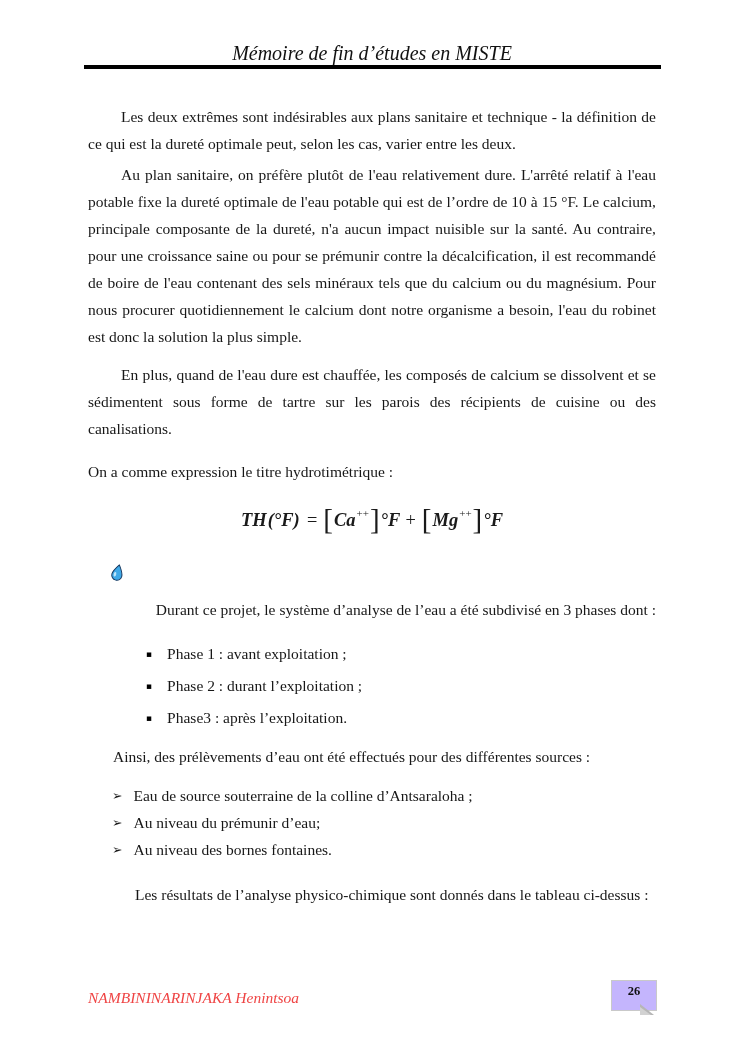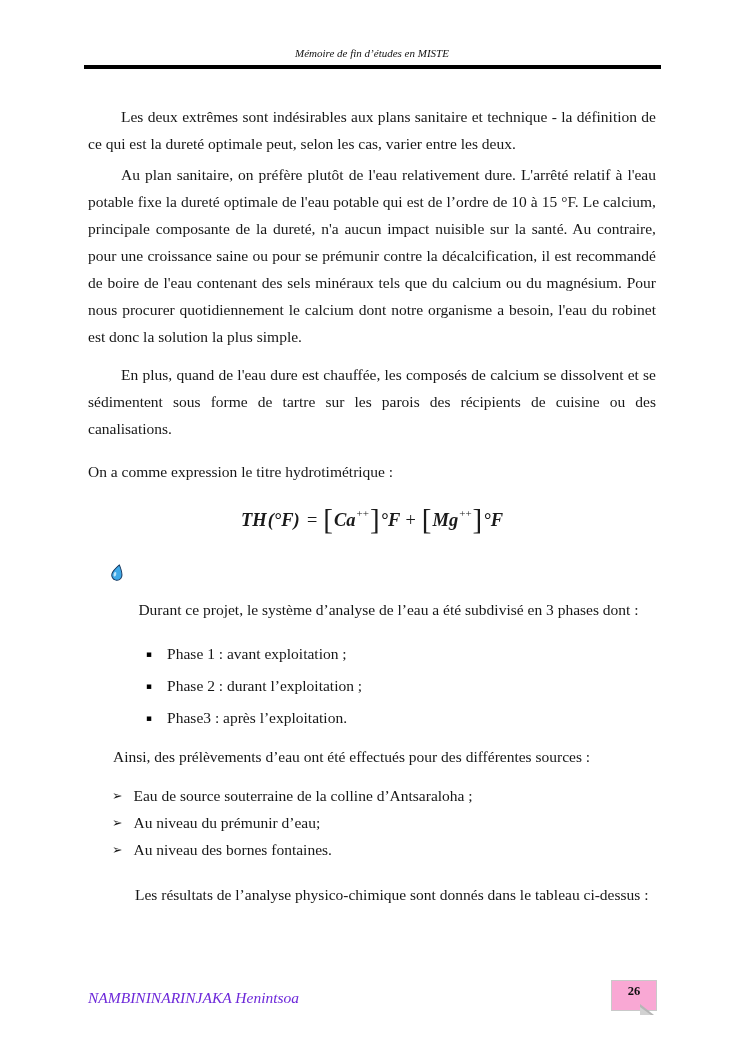--- a/index.html
+++ b/index.html
@@ -11,21 +11,21 @@
     color:#171717;
     overflow:hidden;
     box-sizing:border-box;
   }
   .content { padding:44px 88px 0 88px; }
 
   
   .header-title {
     text-align:center;
     font-style:italic;
-    font-size:11px;
+    font-size:20px;
     line-height:18px;
     color:#111;
   }
   .header-rule {
     height:4px;
     background:#000;
     margin:3px -5px 0 -4px;
   }
 
   
@@ -73,21 +73,21 @@
   .conclusion-heading {
     margin-top:26px;
     padding-left:23px;
     display:flex;
     align-items:center;
   }
   .droplet { width:13px; display:inline-block; margin-right:12px; }
   .droplet svg { transform:rotate(14deg); display:block; }
   .heading-text { font-weight:bold; font-size:16px; line-height:22px; }
 
-  .intro { margin-top:15px; padding-left:33px; text-align:center; }
+  .intro { margin-top:15px; padding-left:33px; text-align:right; }
 
   
   .phase-list {
     list-style:none;
     margin:17px 0 0 0;
     padding:0 0 0 58px;
   }
   .phase-list li {
     display:flex;
     align-items:baseline;
@@ -126,27 +126,27 @@
   }
 
   .results { margin-top:17px; padding-left:47px; text-align:left; }
 
   
   .footer-author {
     position:absolute;
     left:88px; top:989px;
     font-style:italic;
     font-size:15.5px;
-    color:#6d28d9;
+    color:#ef4444;
   }
   .page-badge {
     position:absolute;
     top:980px; right:87px;
     width:46px; height:31px;
-    background:#f9a8d4;
+    background:#c4b5fd;
     border:1px solid #c9c9c9;
     box-sizing:border-box;
     text-align:center;
   }
   .page-badge .num {
     display:inline-block;
     margin-top:3px;
     font-weight:bold;
     font-size:12.5px;
     color:#111;

